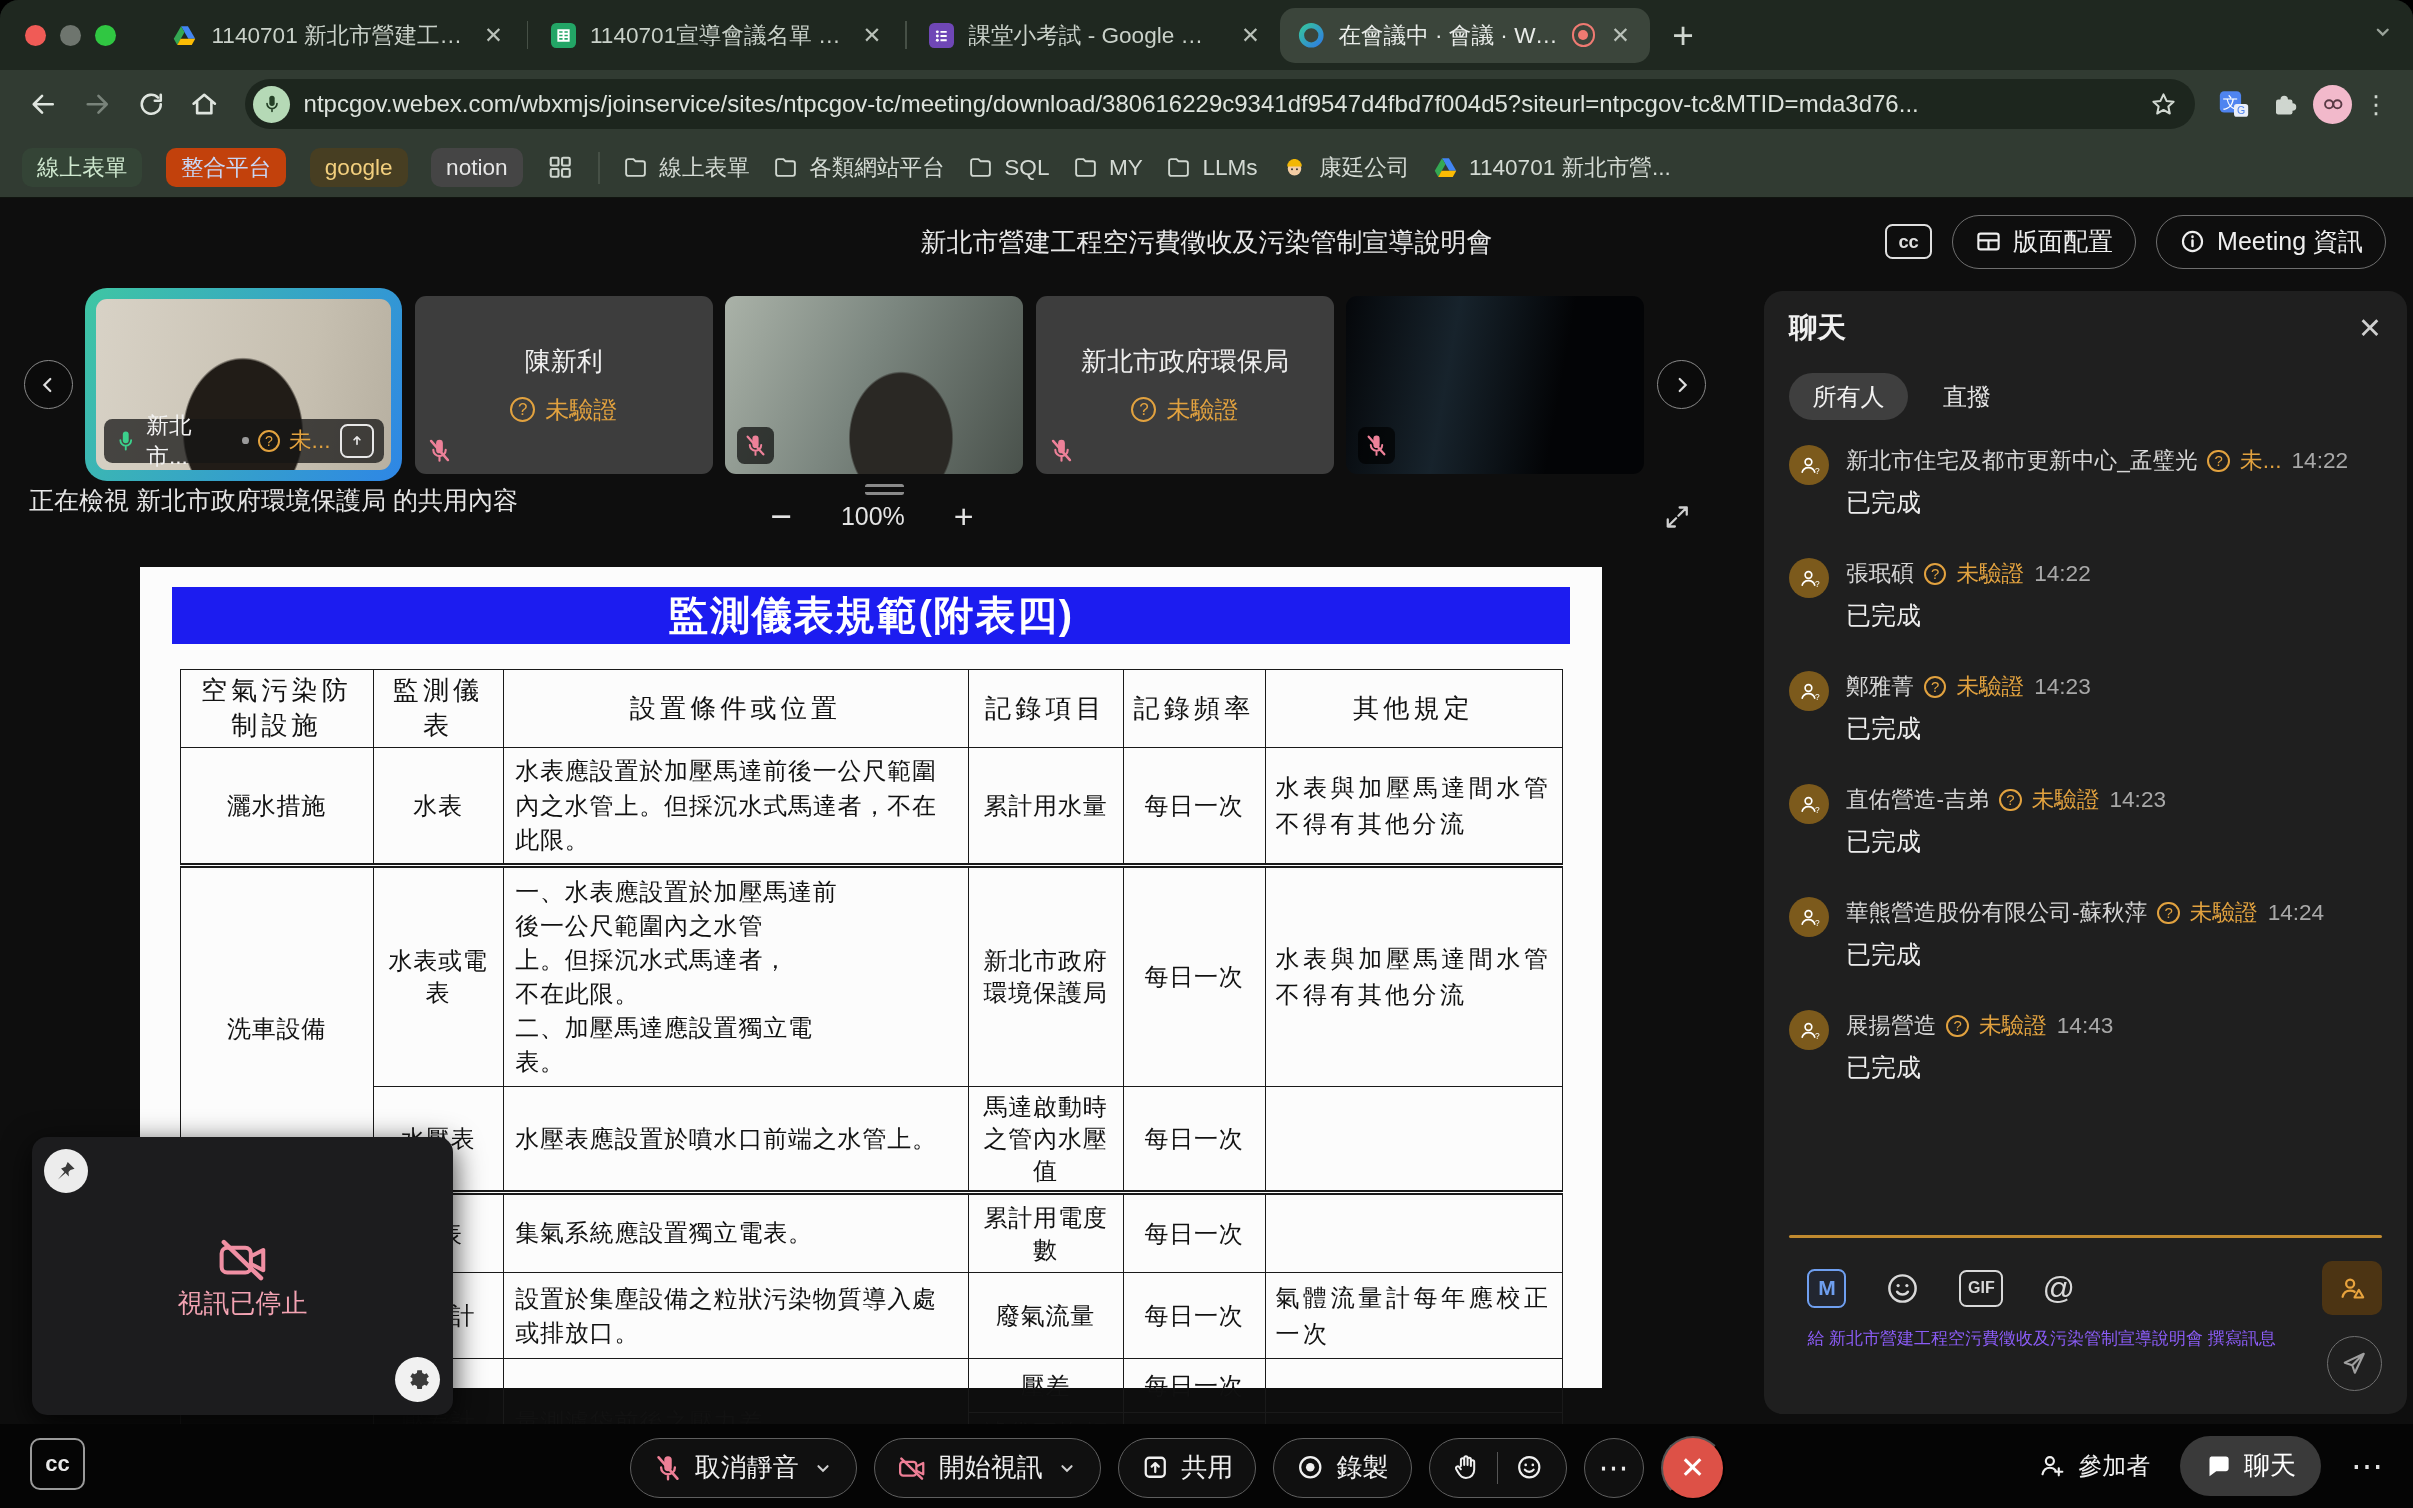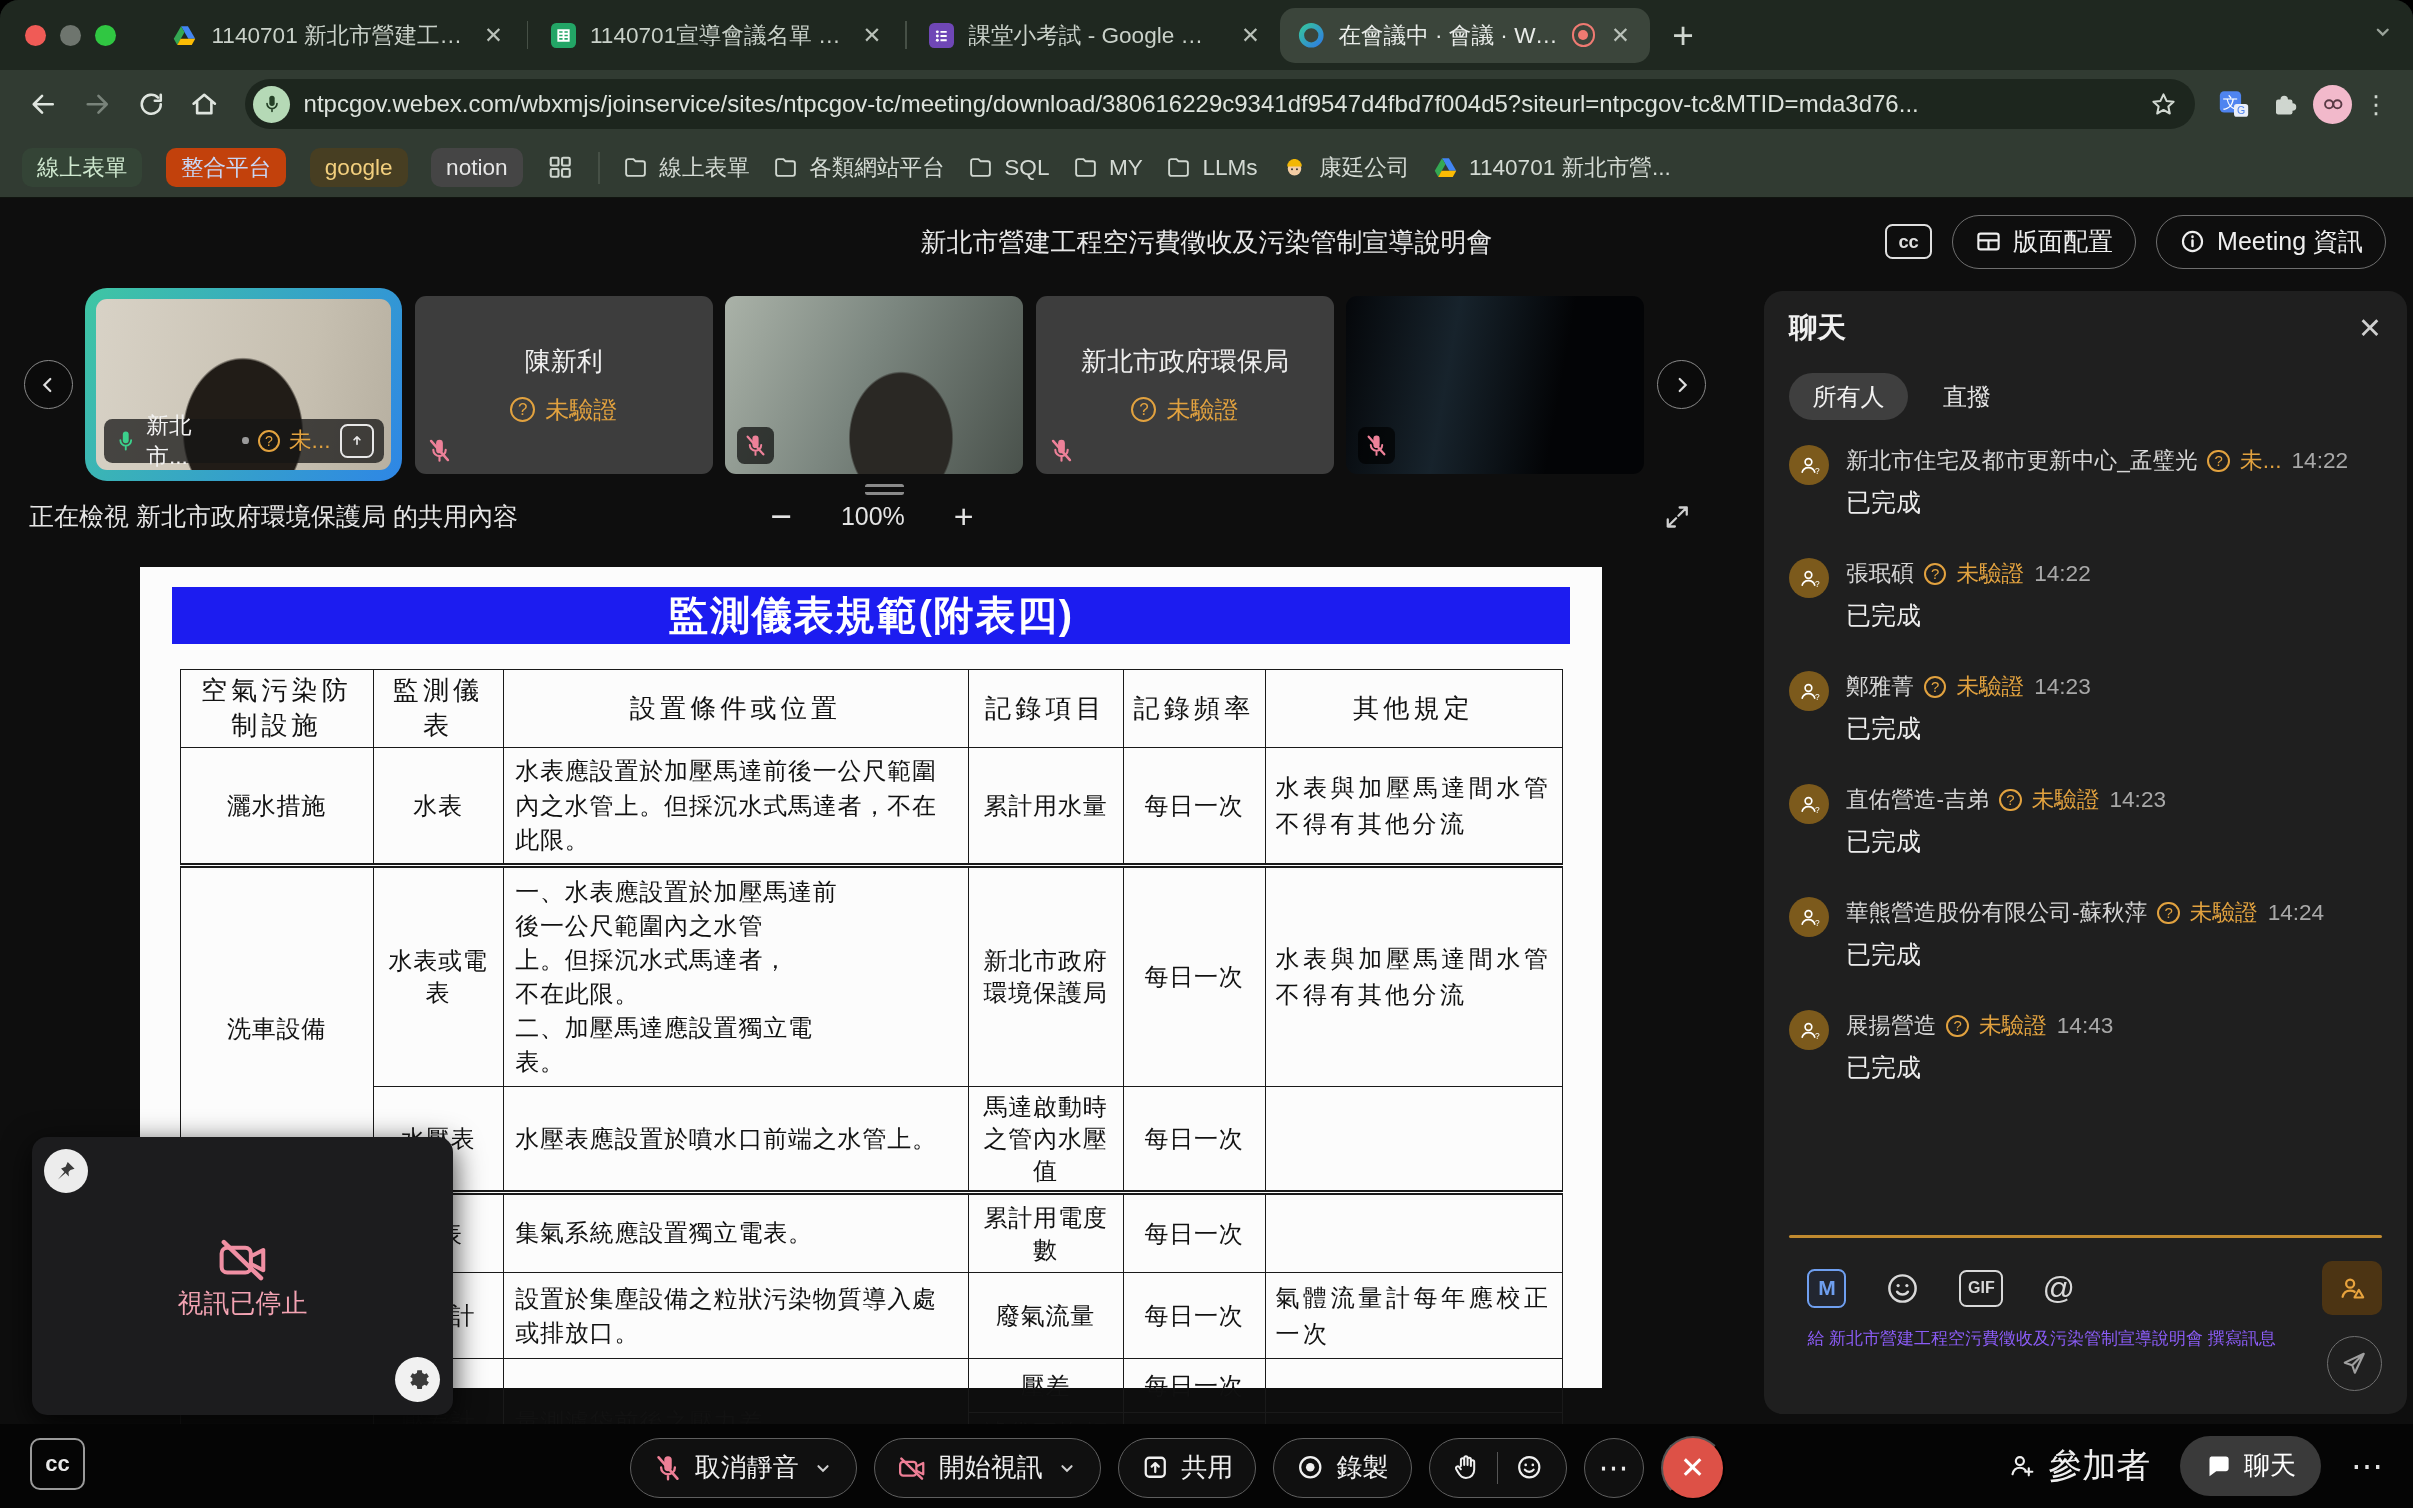--- a/index.html
+++ b/index.html
@@ -64,21 +64,21 @@
   .qcircle { width:25px; height:25px; border:2.1px solid #e2a23f; border-radius:50%; color:#e2a23f; font-size:17px; display:inline-flex; align-items:center; justify-content:center; flex:none; }
   .mutemic { position:absolute; left:11.7px; bottom:10px; color:#ee8199; display:flex; }
   .mutemic.boxed { background:rgba(0,0,0,.65); border-radius:7.5px; padding:5.9px; }
   .t-overlay { position:absolute; left:7.5px; right:7.5px; bottom:7.5px; height:44px; background:rgba(22,22,22,.75); border-radius:8.4px; display:flex; align-items:center; gap:9.2px; padding:0 10px; }
   .t-overlay .oname { color:#f2f2f2; font-size:22.6px; }
   .t-overlay .dot { width:6.7px; height:6.7px; border-radius:50%; background:#9a9a9a; }
   .t-overlay .obadge { color:#e2a23f; font-size:22.6px; }
   .t-overlay .qcircle { width:22px; height:22px; font-size:14.2px; }
   .share-box { margin-left:auto; width:34px; height:34px; border:2.1px solid #e8e8e8; border-radius:7.5px; color:#e8e8e8; display:flex; align-items:center; justify-content:center; }
 
-  .share-banner { height:65px; position:relative; display:flex; align-items:center; }
+  .share-banner { height:65px; position:relative; display:flex; }
   .drag-handle { position:absolute; top:0; left:865px; width:39px; height:11px; border-top:3.4px solid #8a8a8a; border-bottom:3.4px solid #8a8a8a; border-radius:2.5px; }
   .viewing-text { margin-left:29px; color:#e6e6e6; font-size:25px; }
   .zoomctl { position:absolute; left:872px; top:50%; transform:translate(-50%,-50%); display:flex; align-items:center; gap:49px; color:#e3e3e3; }
   .zoom-minus { font-size:37px; } .zoom-plus { font-size:34px; } .zoom-val { font-size:25px; }
   .expand-btn { position:absolute; left:1663px; top:50%; transform:translateY(-50%); color:#cfcfcf; display:flex; }
 
   .doc { position:absolute; left:140px; top:369px; width:1462px; height:821px; background:#fcfcfc; }
   .doc-banner { margin:20px 32px 0; height:57px; background:#1c1cf0; color:#fff; display:flex; align-items:center; justify-content:center; font-size:40px; font-weight:bold; letter-spacing:1.7px; }
   table.spec { margin:25px auto 0; border-collapse:collapse; width:1383px; font-family:"Liberation Serif",serif; color:#121212; table-layout:fixed; }
   .spec th, .spec td { border:1.7px solid #1a1a1a; padding:3.4px 8.4px; text-align:center; vertical-align:middle; font-weight:normal; }
@@ -127,21 +127,21 @@
   .cc-square { position:absolute; left:30px; top:14.2px; width:55px; height:52px; border:2.5px solid #9a9a9a; border-radius:10px; color:#e8e8e8; font-weight:bold; font-size:22px; display:flex; align-items:center; justify-content:center; }
   .center-group { position:absolute; left:630px; top:11.7px; display:flex; gap:17px; align-items:center; }
   .pill { height:60px; border:1.7px solid #5f5f5f; border-radius:30px; background:#101010; color:#f0f0f0; font-size:26px; display:flex; align-items:center; gap:11.7px; padding:3px 22px; }
   .pill .pink { color:#ee7f96; display:flex; }
   .pill .wicon { color:#f0f0f0; display:flex; }
   .chev { color:#cfcfcf; display:flex; margin-left:1.7px; }
   .vdiv { width:1.7px; height:32px; background:#555; margin:0 5px; }
   .circle-btn { width:60px; height:60px; border:1.7px solid #5f5f5f; border-radius:50%; color:#e8e8e8; display:flex; align-items:center; justify-content:center; font-size:30px; background:#101010; }
   .leave { width:64px; height:64px; border-radius:50%; background:#dd5147; color:#fff; font-size:30px; display:flex; align-items:center; justify-content:center; }
   .right-group { position:absolute; right:30px; top:11.7px; display:flex; align-items:center; gap:30px; }
-  .participants { display:flex; gap:11.7px; align-items:center; color:#efefef; font-size:34px; }
+  .participants { display:flex; gap:11.7px; align-items:center; color:#efefef; font-size:24px; }
   .chat-btn { height:60px; background:#3a3a3a; border-radius:30px; padding:0 25px; display:flex; gap:11.7px; color:#fff; font-size:26px; align-items:center; }
   .more-dots { color:#e0e0e0; font-size:32px; }
   svg { display:block; }
 </style>
 </head>
 <body>
 
 <div class="window">
 
   <div class="tabstrip">

